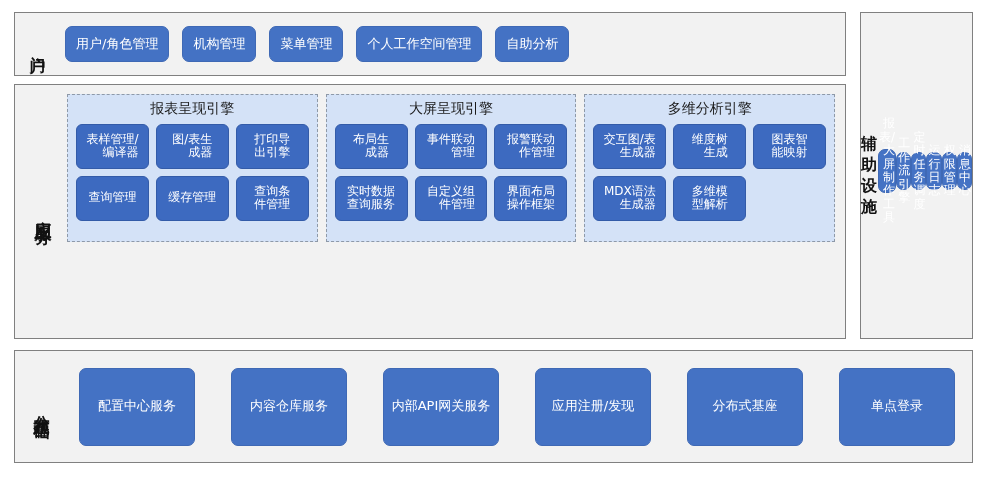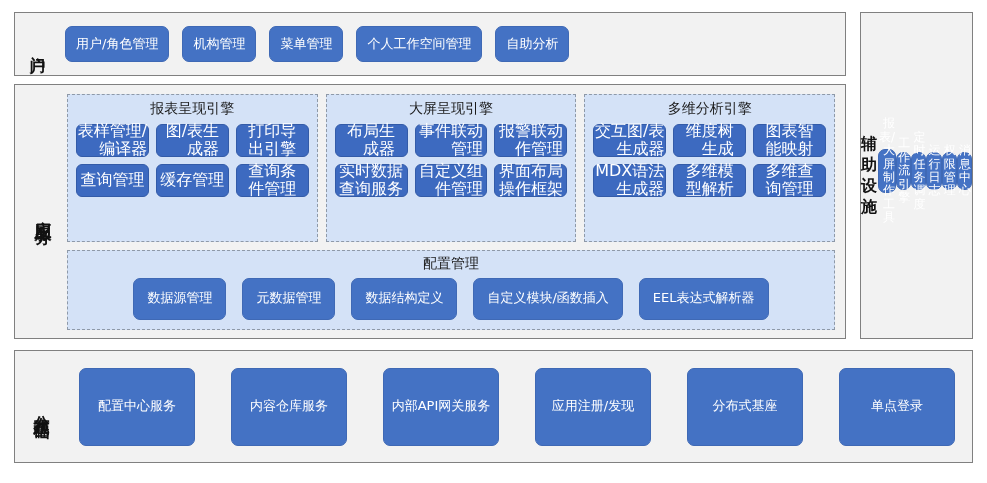--- a/index.html
+++ b/index.html
@@ -161,21 +161,21 @@
     margin-bottom: 6px;
   }
   .engine-grid {
     display: grid;
     grid-template-columns: repeat(3, 1fr);
     gap: 7px 7px;
     width: 100%;
     padding: 0 8px 6px 8px;
     box-sizing: border-box;
   }
-  .engine-grid .btn { height: 33px; font-size: 16px; }
+  .engine-grid .btn { height: 45px; font-size: 12px; }
 
   .config {
     height: 80px;
     background: #D4E2F7;
     border: 1px dashed #8E99A8;
     box-sizing: border-box;
     display: flex;
     flex-direction: column;
     align-items: center;
     padding-top: 4px;
@@ -292,37 +292,25 @@
             <div class="btn inner">交互图/表
 生成器</div>
             <div class="btn inner">维度树
 生成</div>
             <div class="btn inner">图表智
 能映射</div>
             <div class="btn inner">MDX语法
 生成器</div>
             <div class="btn inner">多维模
 型解析</div>
-            <div class="btn inner">多维查
-询管理</div>
           </div>
         </div>
 
       </div>
 
-      <div class="config">
-        <div class="config-title">配置管理</div>
-        <div class="config-btns">
-          <div class="btn">数据源管理</div>
-          <div class="btn">元数据管理</div>
-          <div class="btn">数据结构定义</div>
-          <div class="btn">自定义模块/函数插入</div>
-          <div class="btn">EEL表达式解析器</div>
-        </div>
-      </div>
 
     </div>
   </div>
 
   <div class="row3">
     <div class="vlabel">分布式基础</div>
     <div class="btns">
       <div class="btn">配置中心服务</div>
       <div class="btn">内容仓库服务</div>
       <div class="btn">内部API网关服务</div>

